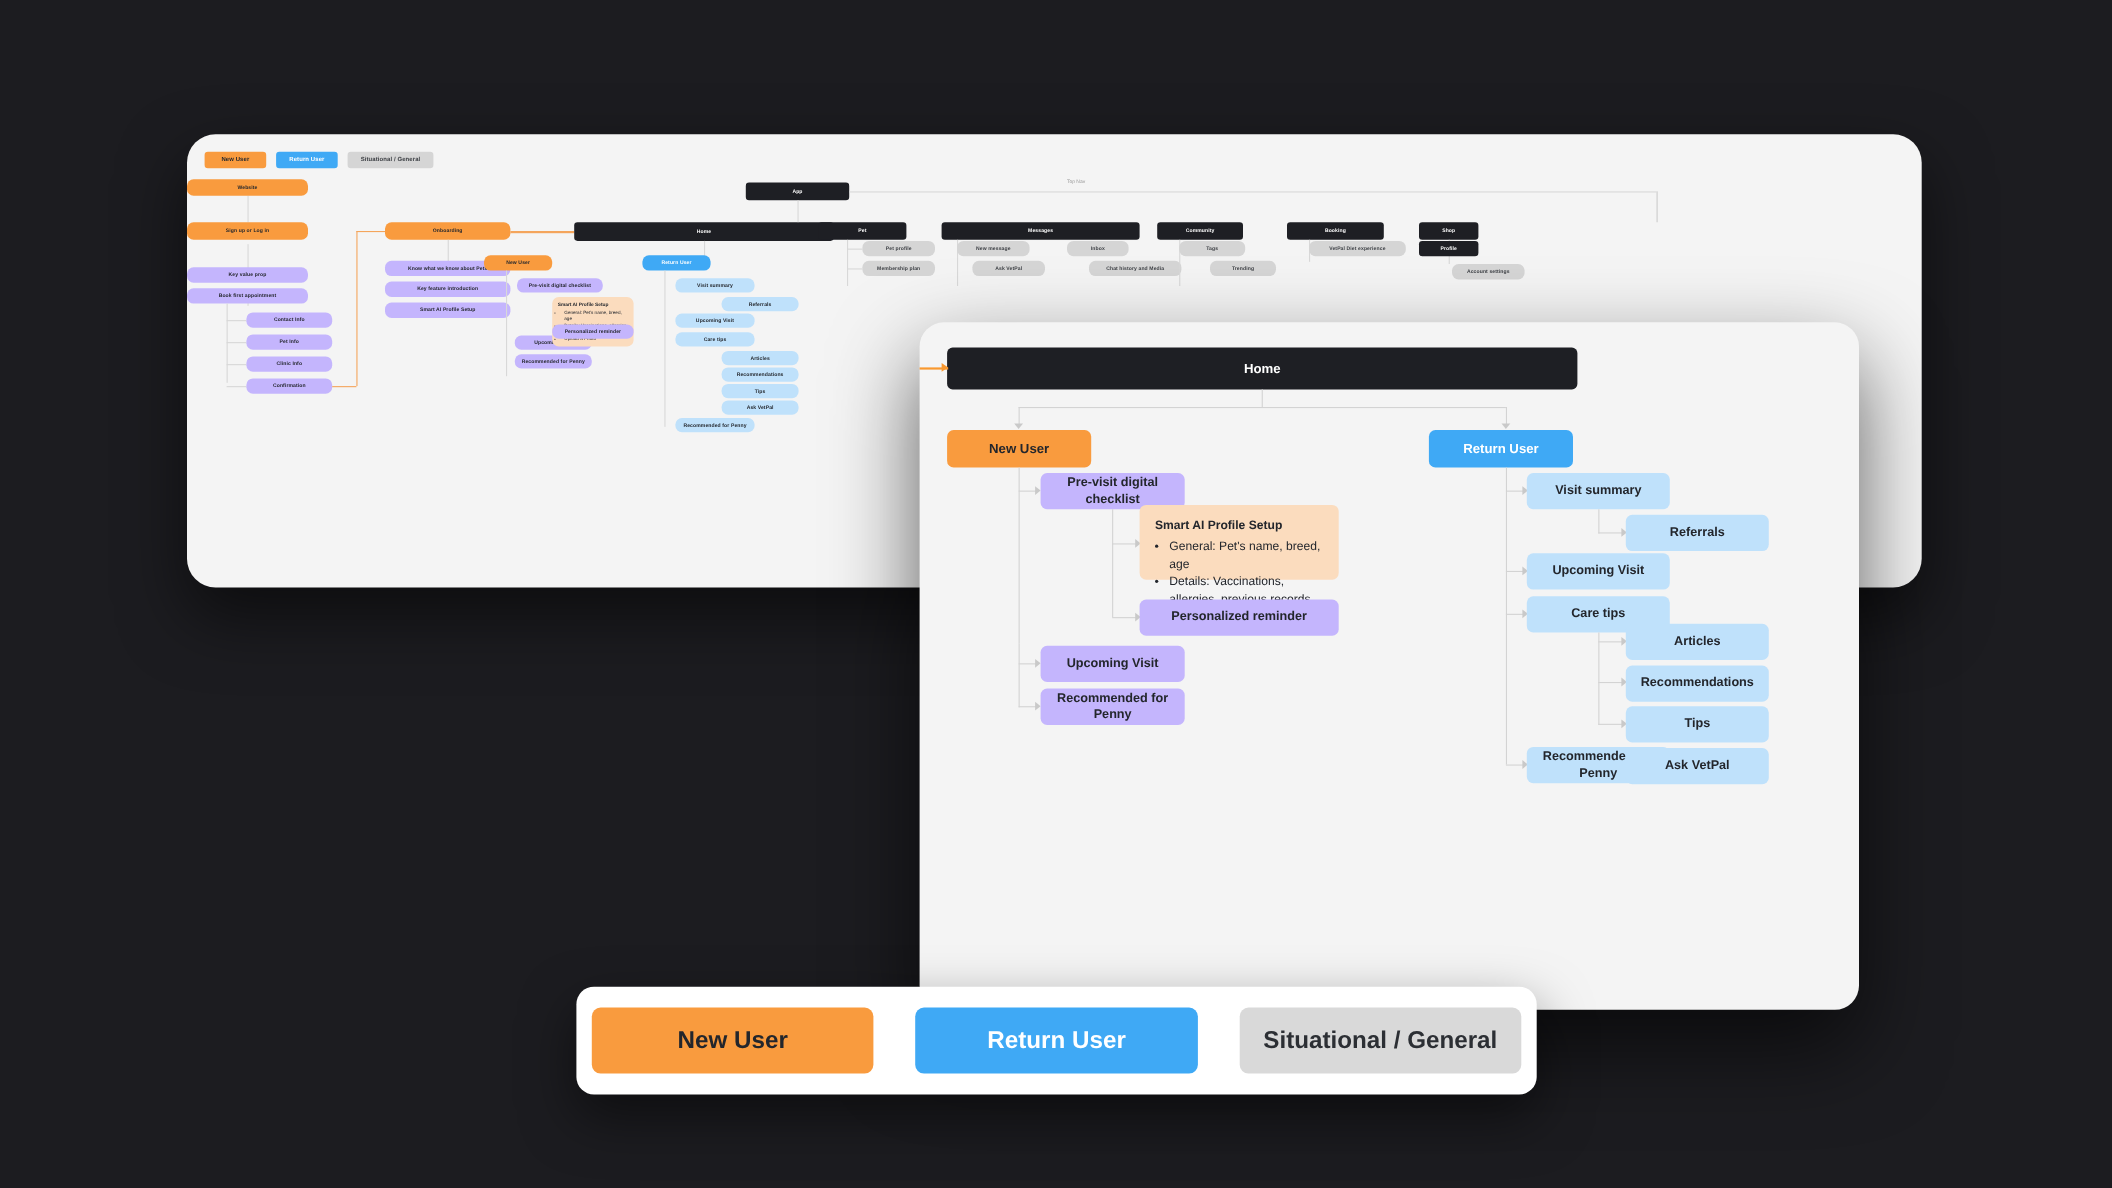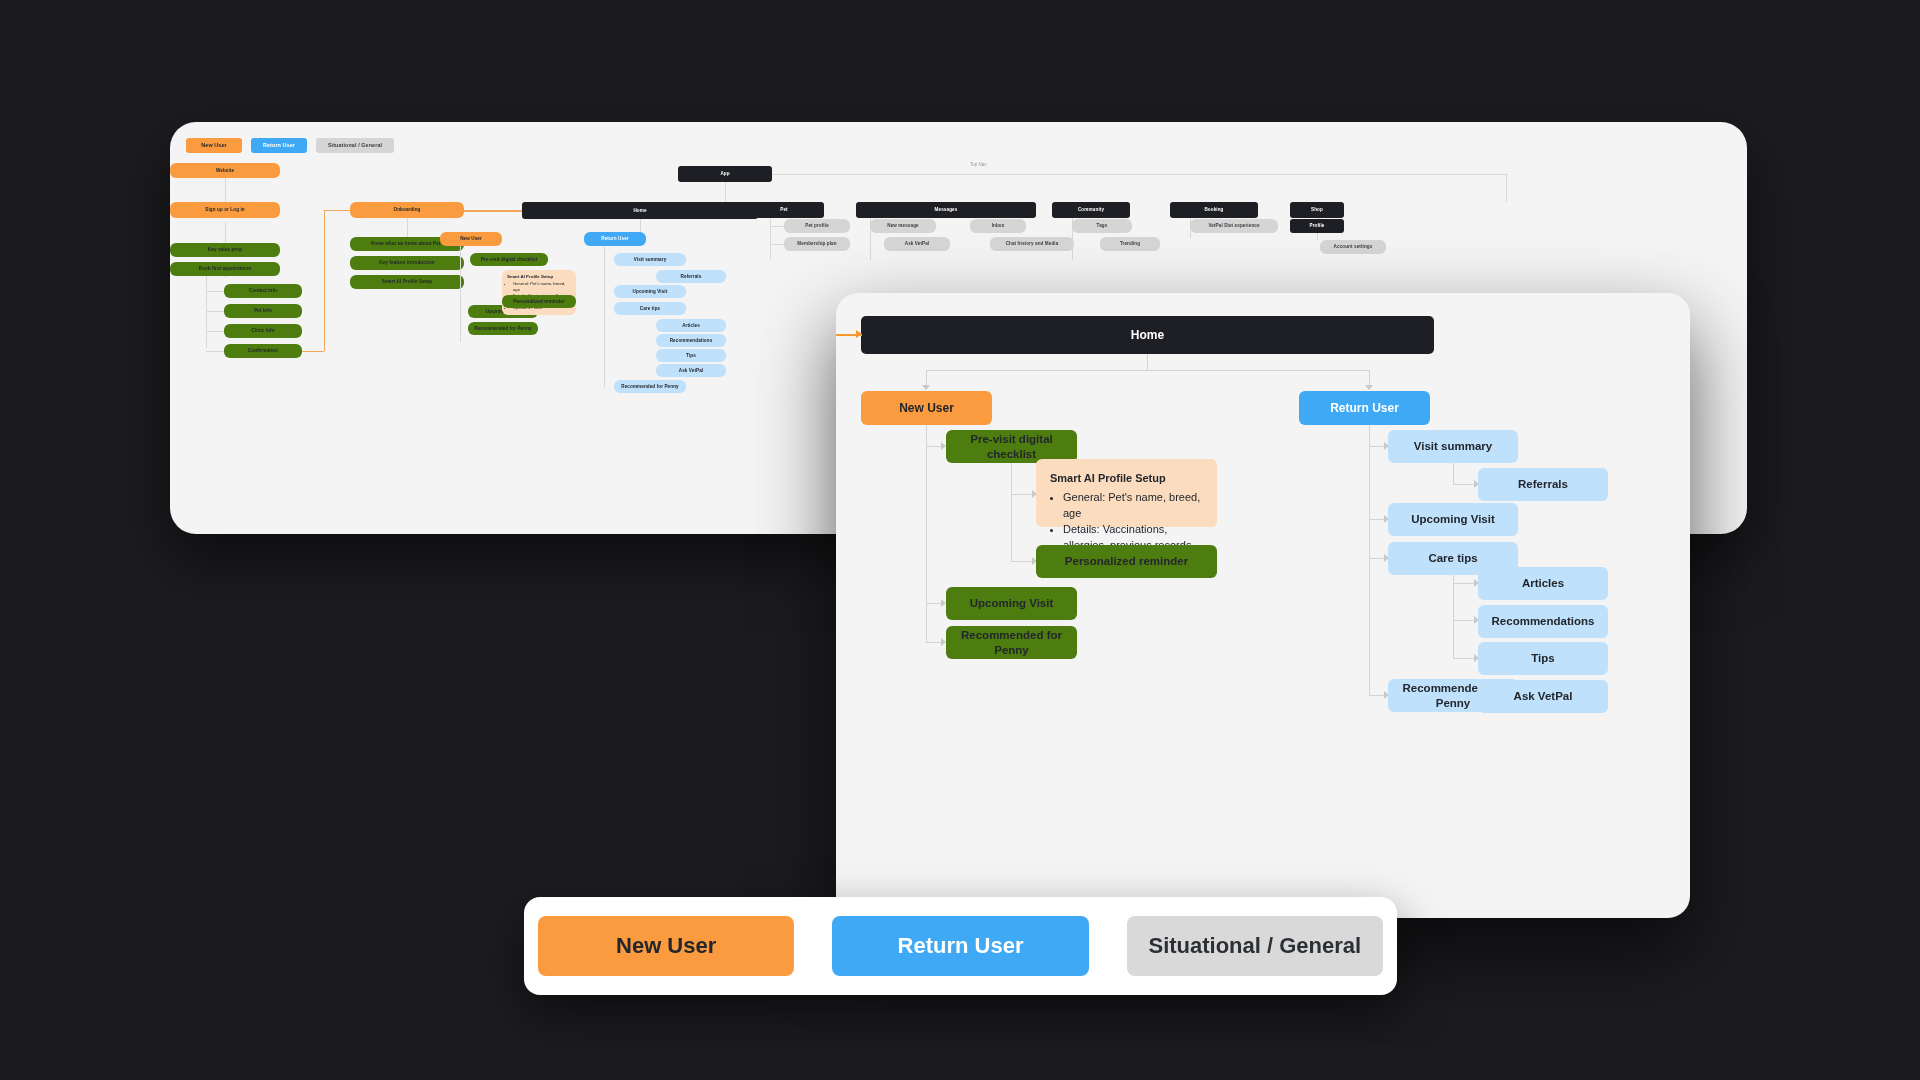--- a/index.html
+++ b/index.html
@@ -21,21 +21,21 @@
     justify-content: center;
     text-align: center;
     line-height: 1.25;
     color: #22252b;
     font-weight: 700;
     padding: 4px 6px;
   }
   .n-dark   { background: #1e1f24; color: #ffffff; }
   .n-orange { background: #f99b3e; color: #23262c; }
   .n-blue   { background: #3fa9f5; color: #ffffff; }
-  .n-peach  { background: #4d7c0f; color: #23262c; }
+  .n-peach  { background: #c4b5fd; color: #23262c; }
   .n-lblue  { background: #bfe1fb; color: #23262c; }
   .n-gray   { background: #d5d5d5; color: #3a3d42; }
 
   
   #backboard {
     position: absolute;
     left: 170px; top: 122px;
     width: 1577px; height: 412px;
     background: #f4f4f4;
     border-radius: 26px;

